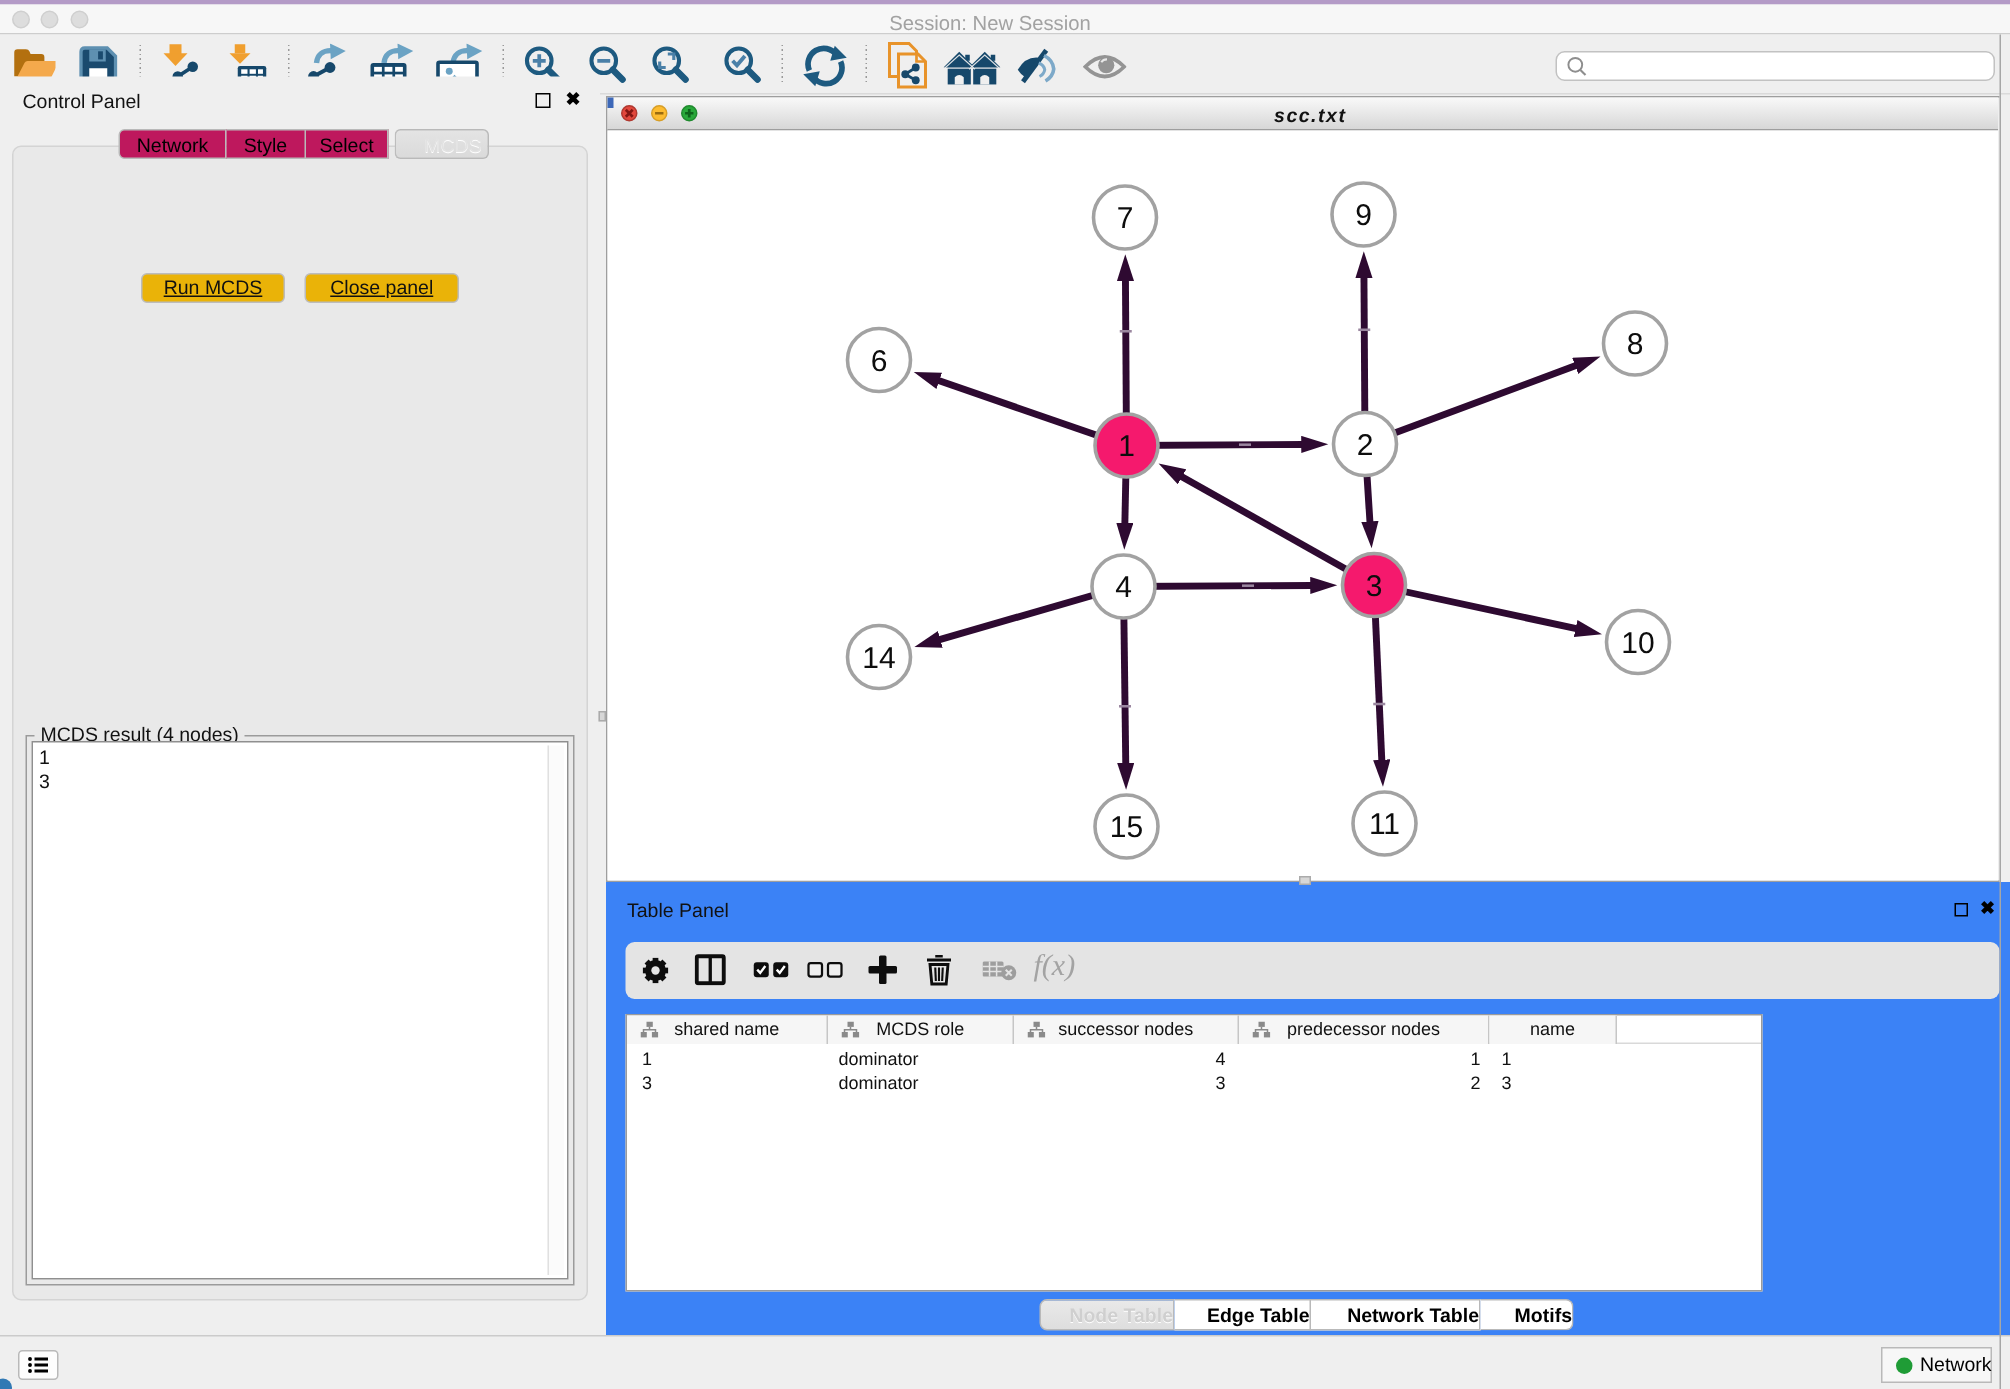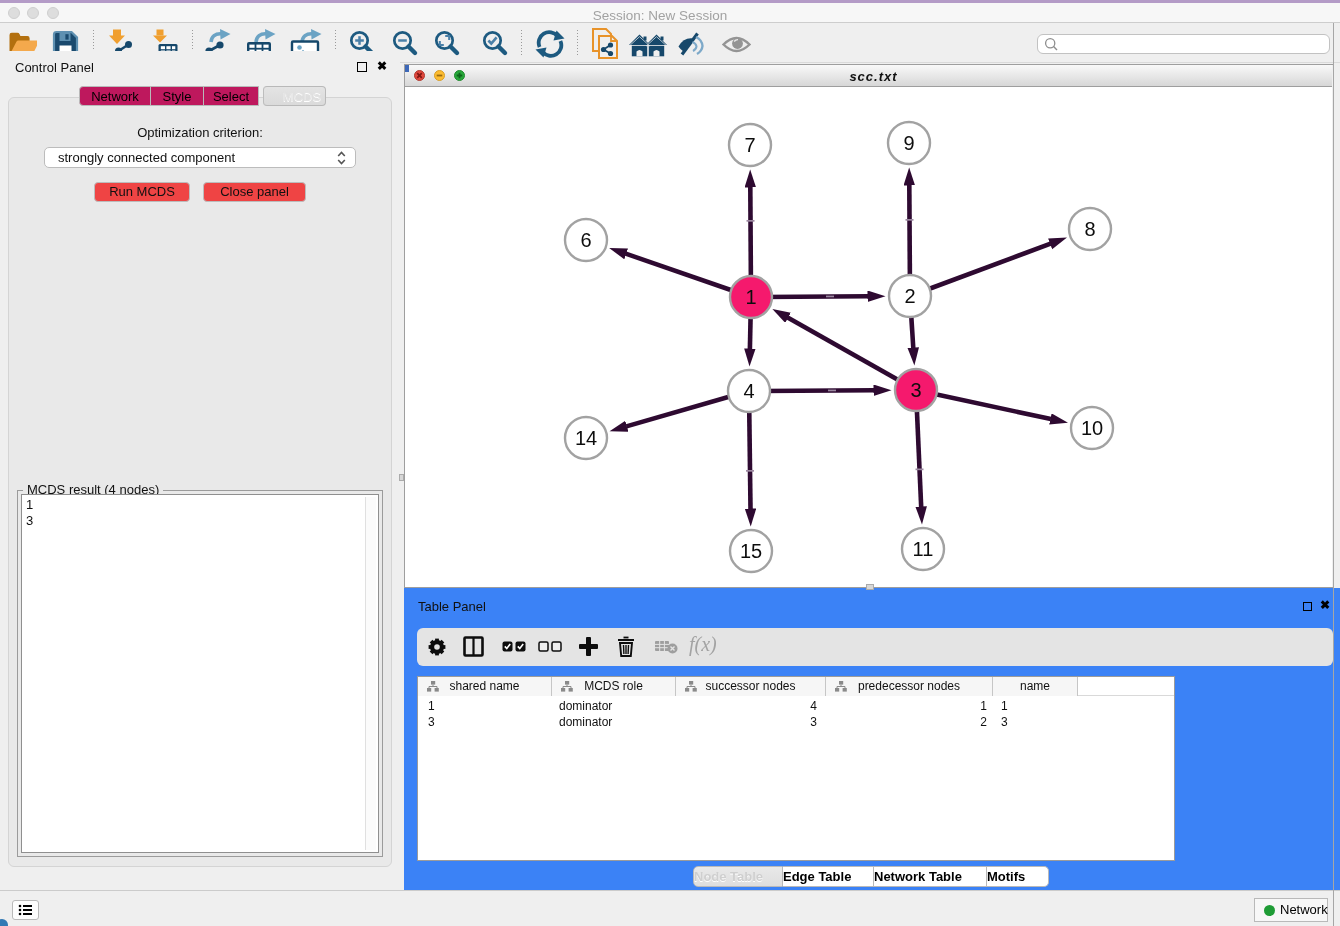--- a/index.html
+++ b/index.html
@@ -23,42 +23,42 @@
 #cp { left:0; top:51px; width:400px; height:827px; background:#efefef; }
 #cp-title { left:15px; top:9px; font-size:13px; color:#111; }
 #cp-inner { left:8px; top:46px; width:384px; height:770px; background:#e9e9e9; border:1px solid #d4d4d4; border-radius:6px; }
 .tabs { position:absolute; display:flex; }
 .tab { height:20px; font-size:13px; text-align:center; background:#be185d; border:1px solid #b9b9b9; border-left:none; color:#000; line-height:19px; }
 .tab.first { border-left:1px solid #b9b9b9; border-radius:4px 0 0 4px; }
 .tab.last { border-radius:0 4px 4px 0; }
 .tab.sel { background:linear-gradient(#e4e4e4,#dadada); color:#e2e2e2; text-shadow:0 1px 0 #fff; margin-left:4px; border-left:1px solid #bdbdbd; border-radius:4px;padding-left:15px; }
 #optlabel { left:8px; top:74px; width:384px; text-align:center; font-size:13px; color:#111; }
 #combo { left:44px; top:96px; width:312px; height:21px; background:#fff; border:1px solid #bcbcbc; border-radius:5px; font-size:13px; line-height:19px; padding-left:13px; color:#111; }
-.btn { position:absolute; height:20px; background:#ef4444; border:1px solid #bcbcbc; border-radius:4px; font-size:13px; text-align:center; line-height:18px; color:#111; }
+.btn { position:absolute; height:20px; background:#eab308; border:1px solid #bcbcbc; border-radius:4px; font-size:13px; text-align:center; line-height:18px; color:#111;text-decoration:underline; }
 #fieldset { left:17px; top:439px; width:366px; height:367px; border:1px solid #9b9b9b; }
 #legend { left:23px; top:431px; background:#e9e9e9; padding:0 4px; font-size:13px; color:#111; }
 #mcdsbox { left:21px; top:443px; width:358px; height:359px; background:#fff; border:1px solid #8f8f8f; font-size:13px; line-height:16px; padding:2px 0 0 4px; color:#111; }
 #mcdsbox .sb { position:absolute; right:2px; top:2px; bottom:2px; width:11px; background:#fbfbfb; border-left:1px solid #e0e0e0; }
 
 
 #net { left:404px; top:64px; width:929px; height:524px; border:1px solid #9e9e9e; border-right:none; }
 #net-tb { left:0; top:0; width:927px; height:22px; background:linear-gradient(#f9f9f9,#d7d7d7); border-bottom:1px solid #9e9e9e;font-style:italic; }
 .tl2 { position:absolute; width:11px; height:11px; border-radius:50%; top:5px; }
 #net-title { left:0; top:4px; width:100%; text-align:center; font-size:13px; font-weight:bold; color:#111; }
 #net-view { left:0; top:22px; width:927px; height:500px; background:#fff; overflow:hidden; }
 
 
 #tp { left:404px; top:588px; width:936px; height:302px; background:#3b82f6; }
 #tp-title { left:14px; top:11px; font-size:13px; color:#111; }
 #tp-toolbar { left:13px; top:40px; width:916px; height:38px; background:#e4e4e4; border-radius:6px; }
 #tbl { left:13px; top:88px; width:758px; height:185px; background:#fff; border:1px solid #9b9b9b; }
 .hc { position:absolute; top:0; height:19px; border-right:1px solid #c6c6c6; background:#f6f6f6; font-size:12px; color:#111; text-align:center; line-height:18px; }
 #tbl .hrow { position:absolute; left:0; top:0; width:100%; height:19px; border-bottom:1px solid #d9d9d9; }
 .cell { position:absolute; font-size:12px; color:#111; height:16px; line-height:16px; }
-.btab { position:absolute; height:21px; background:#fff; border:1px solid #b9b9b9; border-left:none; font-size:13px; font-weight:bold; text-align:left; color:#000; line-height:19px; }
+.btab { position:absolute; height:21px; background:#fff; border:1px solid #b9b9b9; border-left:none; font-size:13px; font-weight:bold; text-align:right; color:#000; line-height:19px; }
 
 
 #status { left:0; top:890px; width:1340px; height:36px; background:#efefef; border-top:1px solid #cbcbcb; }
 #memory { left:1254px; top:7px; width:74px; height:24px; background:#f7f7f7; border:1px solid #b9b9b9; font-size:13px; line-height:22px; text-align:center; padding-left:12px; }
 #listbtn { left:12px; top:9px; width:27px; height:20px; background:#fdfdfd; border:1px solid #b9b9b9; border-radius:3px; }
 #redge { left:1333px; top:23px; width:1px; height:903px; background:#a6a6a6; }
 </style>
 </head>
 <body>
 <div class="abs" id="purple"></div>
@@ -223,27 +223,20 @@
 <div class="abs" id="cp">
   <div class="abs" id="cp-title">Control Panel</div>
   <div class="abs" style="left:357px;top:11px;width:10px;height:10px;border:1.5px solid #000"></div>
   <div class="abs" style="left:377px;top:8px;font-size:12px;font-weight:bold;color:#000">✖</div>
   <div class="abs" id="cp-inner"></div>
   <div class="tabs" style="left:79px;top:35px;">
     <div class="tab first" style="width:72px">Network</div>
     <div class="tab" style="width:53px">Style</div>
     <div class="tab" style="width:55px">Select</div>
     <div class="tab sel last" style="width:63px">MCDS</div>
-  </div>
-  <div class="abs" id="optlabel">Optimization criterion:</div>
-  <div class="abs" id="combo">strongly connected component
-    <svg class="abs" style="right:9px;top:3px" width="9" height="14" viewBox="0 0 9 14">
-      <path d="M1.2 5 L4.5 1.4 L7.8 5" fill="none" stroke="#555" stroke-width="1.6"></path>
-      <path d="M1.2 9 L4.5 12.6 L7.8 9" fill="none" stroke="#555" stroke-width="1.6"></path>
-    </svg>
   </div>
   <div class="btn" style="left:94px;top:131px;width:96px">Run MCDS</div>
   <div class="btn" style="left:203px;top:131px;width:103px">Close panel</div>
   <div class="abs" id="fieldset"></div>
   <div class="abs" id="legend">MCDS result (4 nodes)</div>
   <div class="abs" id="mcdsbox">1<br>3<span class="sb"></span></div>
 </div>
 
 <div class="abs" id="net">
   <div class="abs" id="net-tb">

